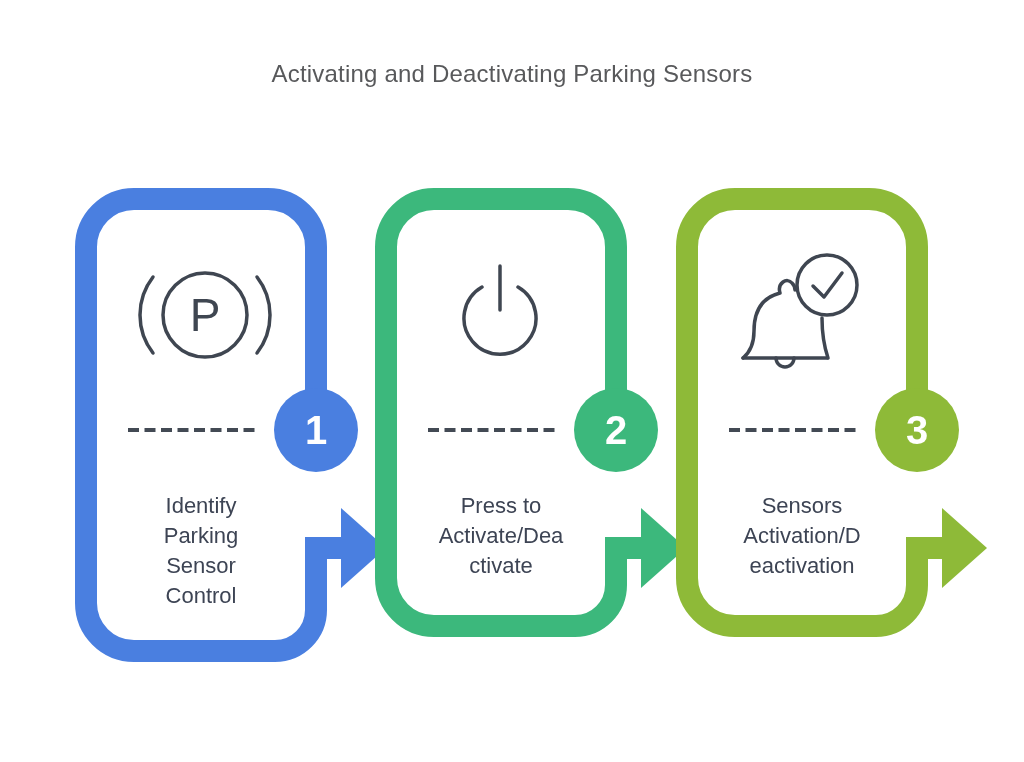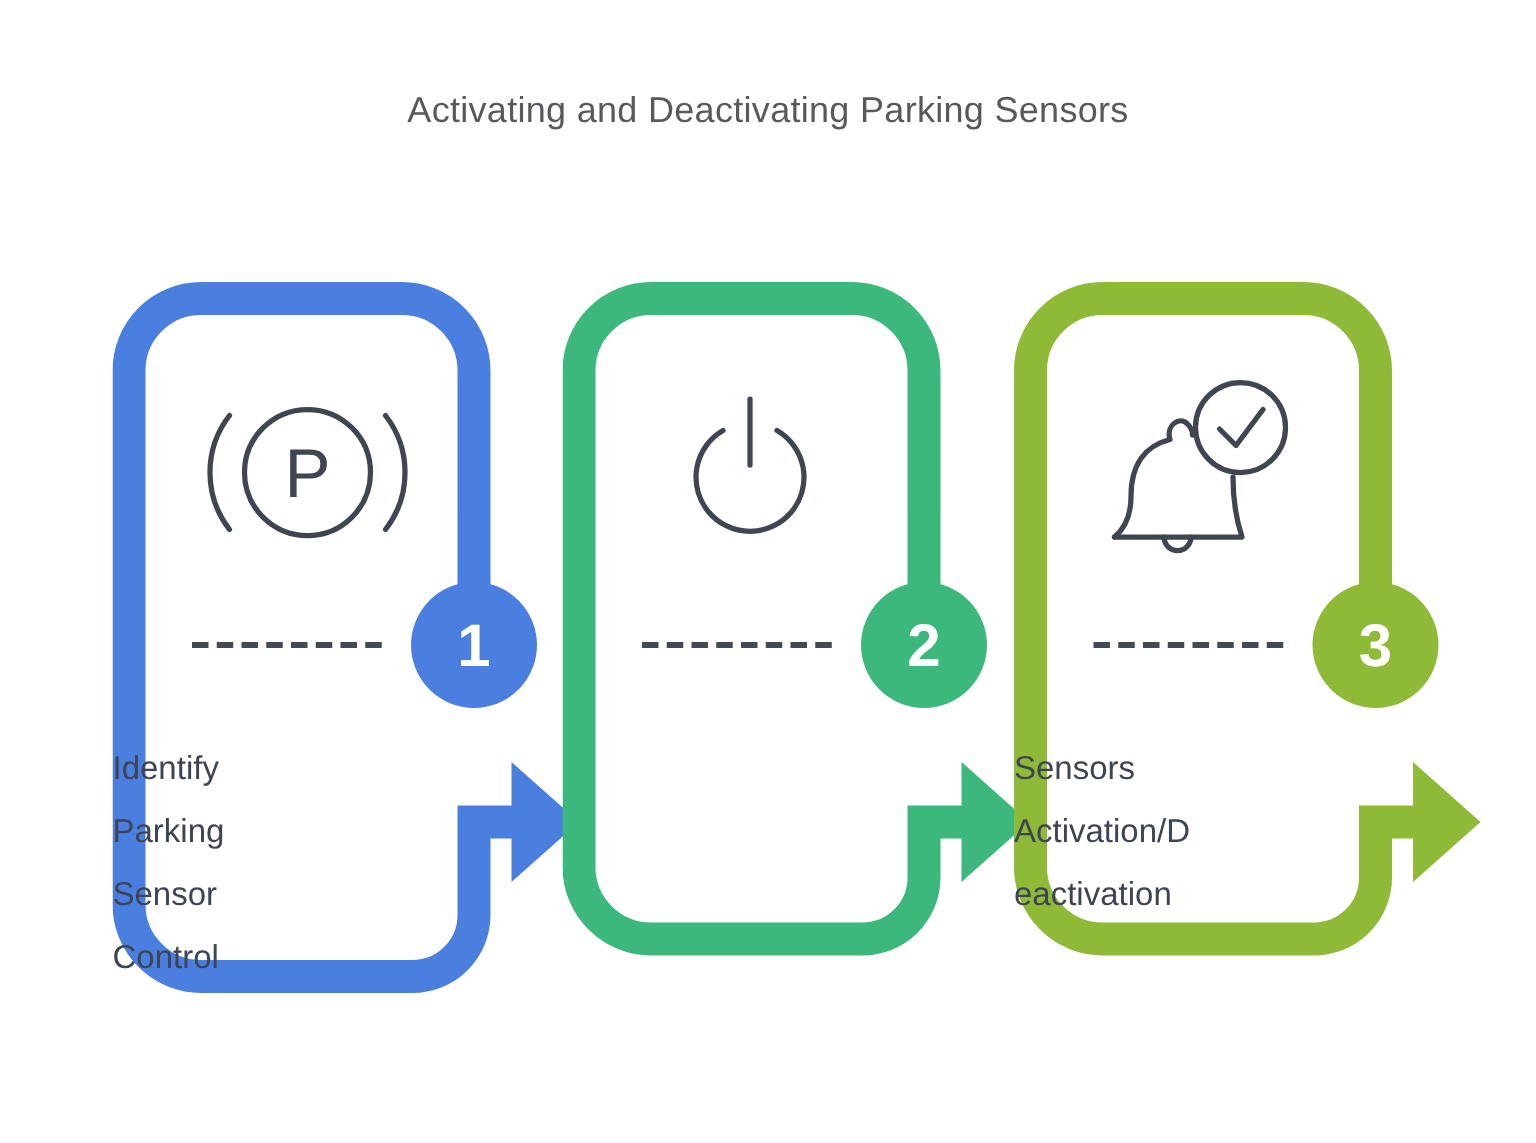--- a/index.html
+++ b/index.html
@@ -18,22 +18,22 @@
   .badge-num{
     font-family:"Liberation Sans",sans-serif;font-size:40px;font-weight:bold;
     text-anchor:middle;
   }
   .icon circle,.icon path{fill:none;stroke-width:3.5;stroke-linecap:round;stroke-linejoin:round;}
   .icon-p{
     font-family:"Liberation Sans",sans-serif;font-size:46px;font-weight:400;
     text-anchor:middle;stroke:none !important;fill:#3f4651;
   }
   .step-label{
-    position:absolute;left:0;top:303px;width:252px;
-    font-size:22px;line-height:42px;color:#3d4454;white-space:pre-line;
+    position:absolute;left:0;top:303px;width:252px;text-align:center;
+    font-size:22px;line-height:30px;color:#3d4454;white-space:pre-line;
   }
 </style>
 </head>
 <body>
 
 <div id="canvas">
 
   <div class="page-title">Activating and Deactivating Parking Sensors</div>
 
   <div class="step" style="left:75px;top:188px;">
@@ -61,20 +61,23 @@
       <path class="outline" d="M241 242 L241 59 A48 48 0 0 0 193 11 L59 11 A48 48 0 0 0 11 59 L11 390 A48 48 0 0 0 59 438 L200 438 A41 41 0 0 0 241 397 L241 360 L268 360" stroke="#3cb87c"></path>
       <polygon class="arrowhead" points="266,320 266,400 311,360" fill="#3cb87c"></polygon>
       <line class="dashline" x1="53" y1="242" x2="180" y2="242" stroke="#434a54"></line>
       <circle cx="241" cy="242" r="42" fill="#3cb87c"></circle>
       <text class="badge-num" x="241" y="256" fill="#ffffff">2</text>
       <g class="icon" transform="translate(125,130)" stroke="#3f4651">
         <path d="M -18 -31 A 36 36 0 1 0 18 -31"></path>
         <path d="M 0 -52 L 0 -8"></path>
       </g>
     </svg>
+    <div class="step-label">Press to
+Activate/Dea
+ctivate</div>
   </div>
 
   <div class="step" style="left:676px;top:188px;">
     <svg class="step-svg" width="330" height="510" viewBox="0 0 330 510">
       <path class="outline" d="M241 242 L241 59 A48 48 0 0 0 193 11 L59 11 A48 48 0 0 0 11 59 L11 390 A48 48 0 0 0 59 438 L200 438 A41 41 0 0 0 241 397 L241 360 L268 360" stroke="#8eba38"></path>
       <polygon class="arrowhead" points="266,320 266,400 311,360" fill="#8eba38"></polygon>
       <line class="dashline" x1="53" y1="242" x2="180" y2="242" stroke="#434a54"></line>
       <circle cx="241" cy="242" r="42" fill="#8eba38"></circle>
       <text class="badge-num" x="241" y="256" fill="#ffffff">3</text>
       <g class="icon" transform="translate(54,64)" stroke="#3f4651">

